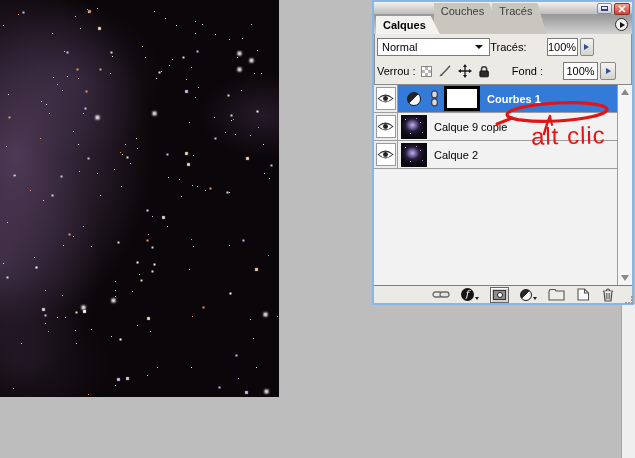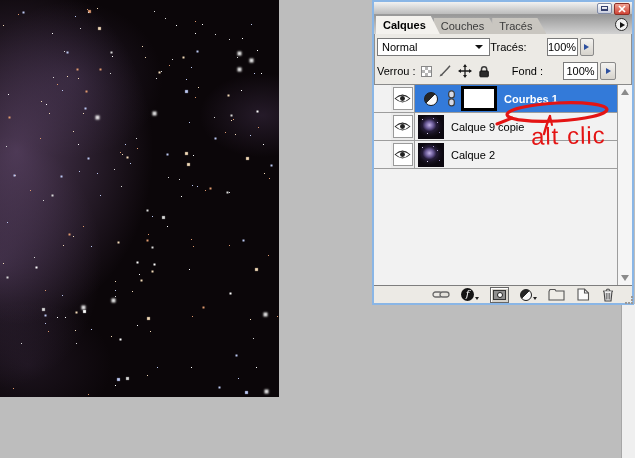--- a/index.html
+++ b/index.html
@@ -45,21 +45,21 @@
   .btn-close {
     width:16px; height:12px; background:linear-gradient(#f0a090,#cf4436);
     border:1px solid #8e2f26; border-radius:2px; display:flex; align-items:center; justify-content:center;
   }
 
   .tabbar {
     height:19px; flex:0 0 19px; background:linear-gradient(#989898,#d2d2d2);
     position:relative; display:flex; align-items:flex-end; padding-left:2px;text-align:center;
   }
   .tab {
-    height:16px; padding:2px 14px 0 7px; font-size:11px; color:#3c3c3c;
+    height:31px; padding:2px 14px 0 7px; font-size:11px; color:#3c3c3c;
     background:#c9c6c0; clip-path:polygon(0 0, calc(100% - 9px) 0, 100% 100%, 0 100%);
     margin-right:-6px; position:relative;
   }
   .tab.active { height:18px; padding-top:3px; background:#f4f2ee; color:#000; font-weight:bold; z-index:2; }
   .tab.t2 { z-index:1; }
   .menu-btn {
     position:absolute; right:4px; top:3px; width:13px; height:13px; border-radius:50%;
     background:#f2f2f2; border:1px solid #2a2a2a; display:flex; align-items:center; justify-content:center;
   }
   .menu-btn .tri { width:0; height:0; border-left:5px solid #111; border-top:3px solid transparent; border-bottom:3px solid transparent; margin-left:1px; }
@@ -84,21 +84,21 @@
   .lock-icons { display:flex; align-items:center; gap:6px; margin-left:5px; }
   .checker {
     width:11px; height:11px; border:1px solid #888; background:#fff;
     background-image:linear-gradient(45deg,#b5b5b5 25%,transparent 25%,transparent 75%,#b5b5b5 75%),
                      linear-gradient(45deg,#b5b5b5 25%,transparent 25%,transparent 75%,#b5b5b5 75%);
     background-size:6px 6px; background-position:0 0,3px 3px;
   }
 
   .layer-list { flex:1 1 auto; display:flex; border-top:1px solid #8a8a8a; background:#f2f2f2; min-height:0; }
   .rows { flex:1 1 auto; display:flex; flex-direction:column; }
-  .layer-row { height:28px; flex:0 0 28px; display:flex; border-bottom:1px solid #9d9d9d;padding-left:17px; }
+  .layer-row { height:28px; flex:0 0 28px; display:flex; border-bottom:1px solid #9d9d9d; }
   .eye-cell {
     width:24px; flex:0 0 24px; background:#ececec; border-right:1px solid #9d9d9d;
     display:flex; align-items:center; justify-content:center;
   }
   .eye-box { width:20px; height:23px; background:#fff; border:1px solid #9a9a9a; display:flex; align-items:center; justify-content:center; }
   .row-content { flex:1; display:flex; align-items:center; }
   .row-content.selected { background:#337ad9; }
   .halfcircle {
     width:14px; height:14px; border-radius:50%; border:1px solid #1c1c1c;
     background:linear-gradient(135deg,#262626 49%,#fafafa 50%);

